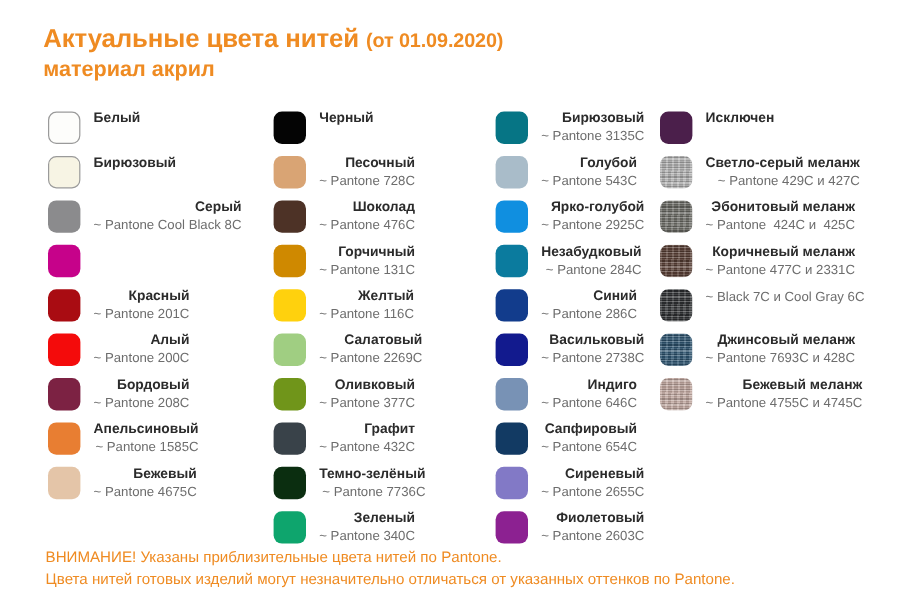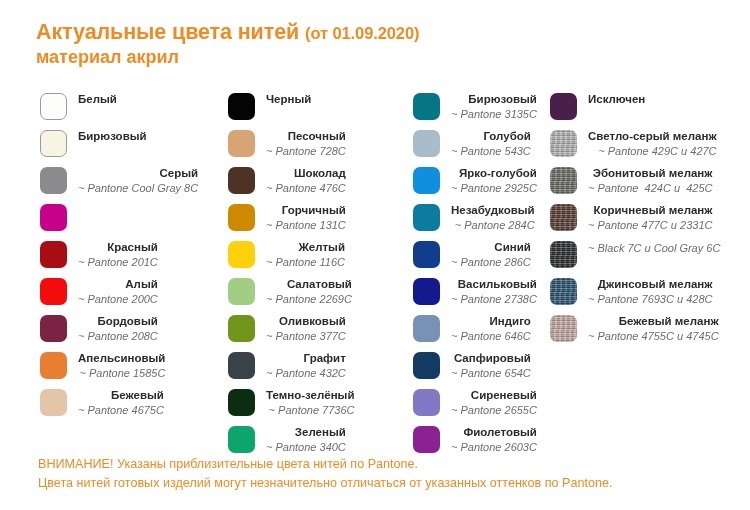--- a/index.html
+++ b/index.html
@@ -89,21 +89,20 @@
   }
   .swatch-name {
     font-size: 11.5px;
     font-weight: bold;
     color: #2b2b2b;
     line-height: 14px;
     white-space: pre;
   }
   .swatch-code {
     font-size: 11px;
-    font-style: italic;
     color: #6d6d6d;
     line-height: 14px;
     margin-top: 1px;
     white-space: pre;
   }
   .swatch-code:empty { display: none; }
 
   
   #footer {
     position: absolute;
@@ -139,21 +138,21 @@
       <div class="swatch-row">
         <div class="swatch bordered" style="background: rgb(247, 244, 228);"></div>
         <div class="swatch-text">
           <div class="swatch-name">Бирюзовый</div>
         </div>
       </div>
       <div class="swatch-row">
         <div class="swatch" style="background: rgb(139, 139, 141);"></div>
         <div class="swatch-text">
           <div class="swatch-name">Серый</div>
-          <div class="swatch-code">~ Pantone Cool Gray 8C</div>
+          <div class="swatch-code">~ Pantone Cool Black 8C</div>
         </div>
       </div>
       <div class="swatch-row">
         <div class="swatch" style="background: rgb(198, 2, 138);"></div>
       </div>
       <div class="swatch-row">
         <div class="swatch" style="background: rgb(169, 12, 18);"></div>
         <div class="swatch-text">
           <div class="swatch-name">Красный</div>
           <div class="swatch-code">~ Pantone 201C</div>

